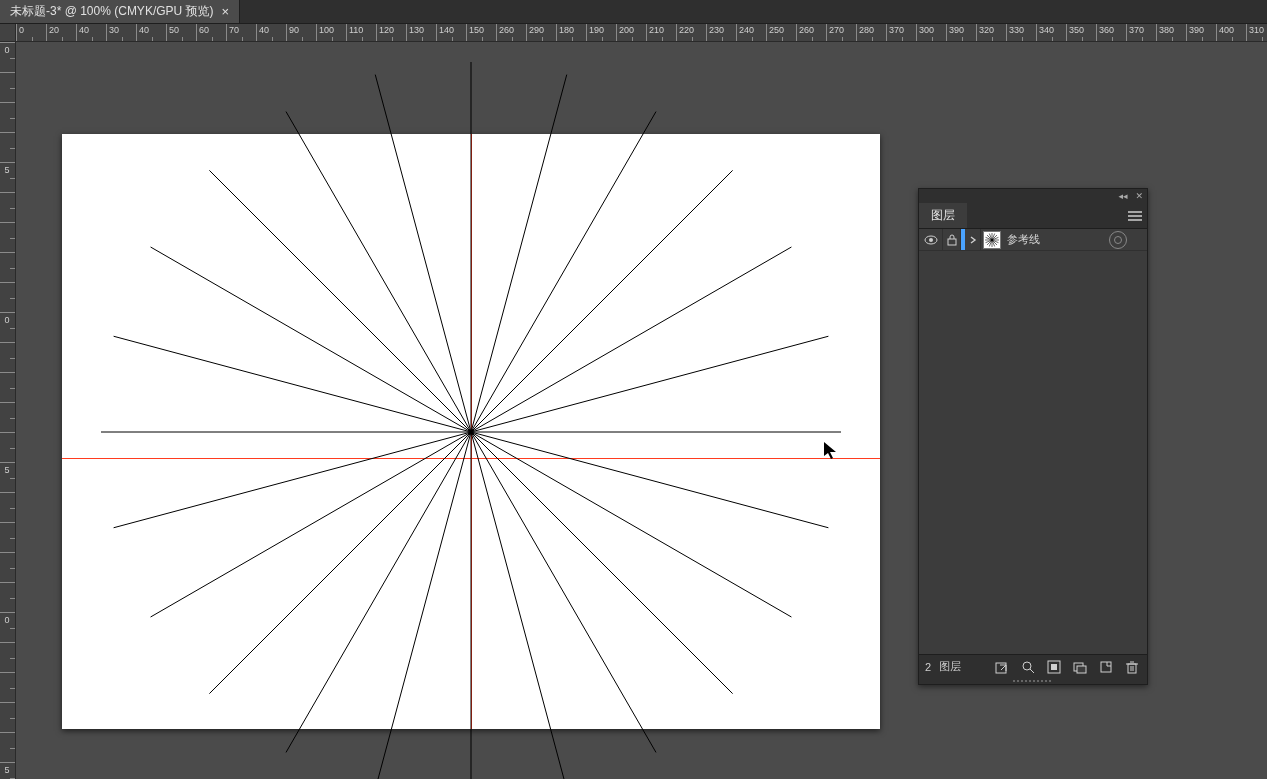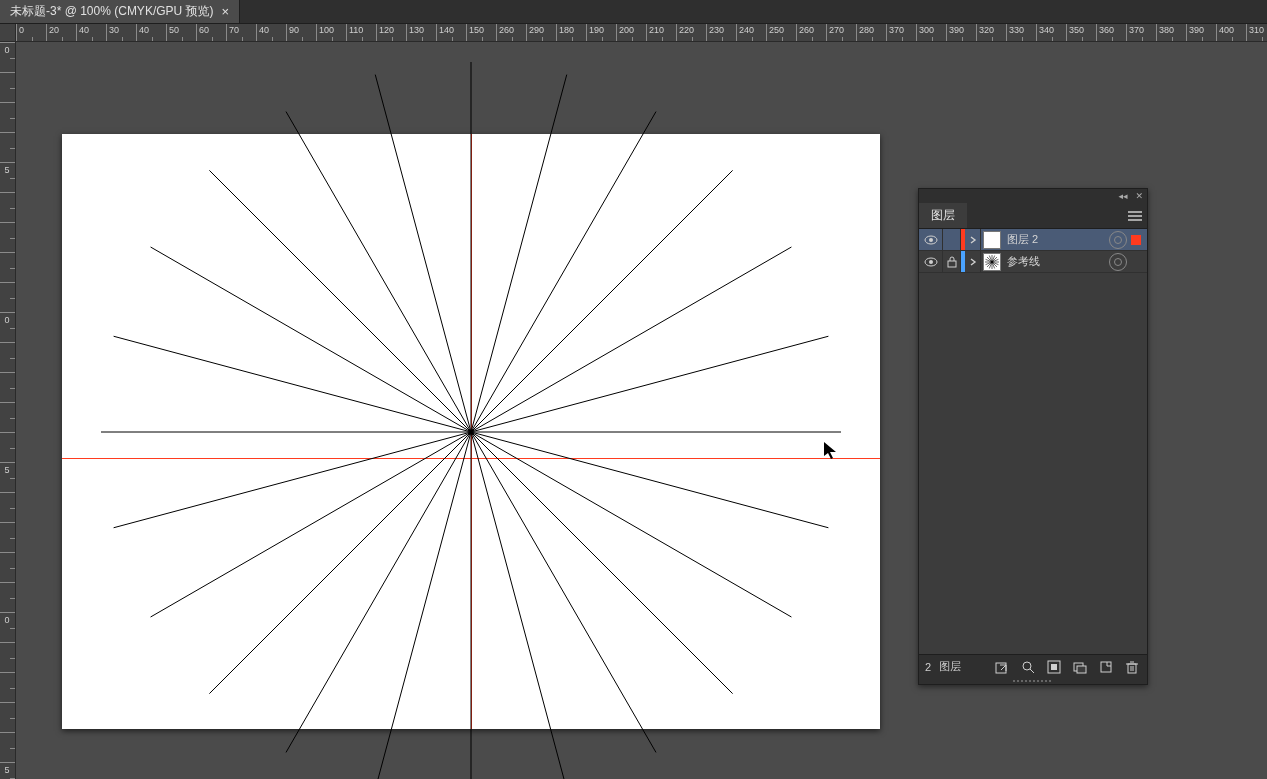--- a/index.html
+++ b/index.html
@@ -577,39 +577,20 @@
     <div class="panel-menu">
       <svg viewBox="0 0 14 10">
         <line x1="0" y1="1" x2="14" y2="1" stroke="#cfcfcf" stroke-width="1.5"></line>
         <line x1="0" y1="5" x2="14" y2="5" stroke="#cfcfcf" stroke-width="1.5"></line>
         <line x1="0" y1="9" x2="14" y2="9" stroke="#cfcfcf" stroke-width="1.5"></line>
       </svg>
     </div>
   </div>
 
   <div class="layer-list" id="layer-list">
-      <div class="layer-row selected">
-        <div class="layer-col col-vis">
-          <svg class="eye" viewBox="0 0 14 10">
-            <ellipse cx="7" cy="5" rx="6" ry="4" fill="none" stroke="#cfcfcf"></ellipse>
-            <circle cx="7" cy="5" r="2" fill="#cfcfcf"></circle>
-          </svg>
-        </div>
-        <div class="layer-col col-lock"></div>
-        <div class="layer-col col-colorbar" style="background: rgb(255, 59, 31);"></div>
-        <div class="layer-col col-disclose">
-          <svg width="8" height="8" viewBox="0 0 8 8">
-            <polyline points="2,1 6,4 2,7" fill="none" stroke="#cfcfcf" stroke-width="1.4"></polyline>
-          </svg>
-        </div>
-        <div class="layer-thumb"></div>
-        <div class="layer-name">图层 2</div>
-        <div class="layer-target"></div>
-        <div class="layer-selsquare" style="background: rgb(255, 59, 31); border: 1px solid rgb(255, 59, 31);"></div>
-      </div>
       <div class="layer-row">
         <div class="layer-col col-vis">
           <svg class="eye" viewBox="0 0 14 10">
             <ellipse cx="7" cy="5" rx="6" ry="4" fill="none" stroke="#cfcfcf"></ellipse>
             <circle cx="7" cy="5" r="2" fill="#cfcfcf"></circle>
           </svg>
         </div>
         <div class="layer-col col-lock">
           <svg class="lock" viewBox="0 0 10 12">
             <rect x="1" y="5" width="8" height="6" fill="none" stroke="#cfcfcf"></rect>

